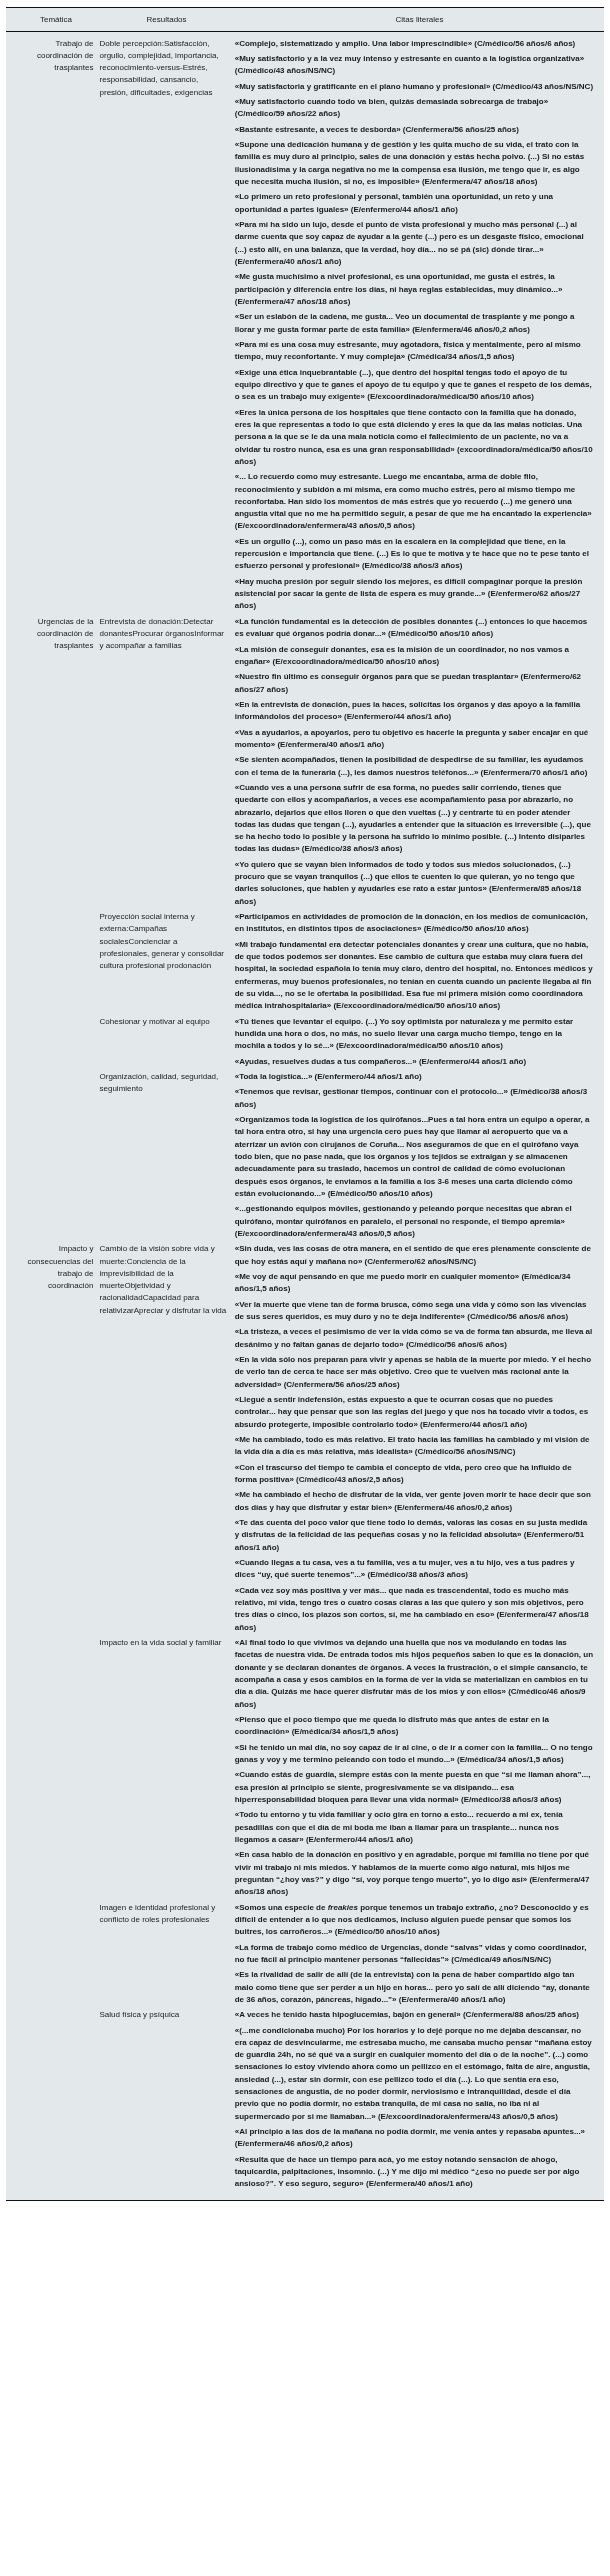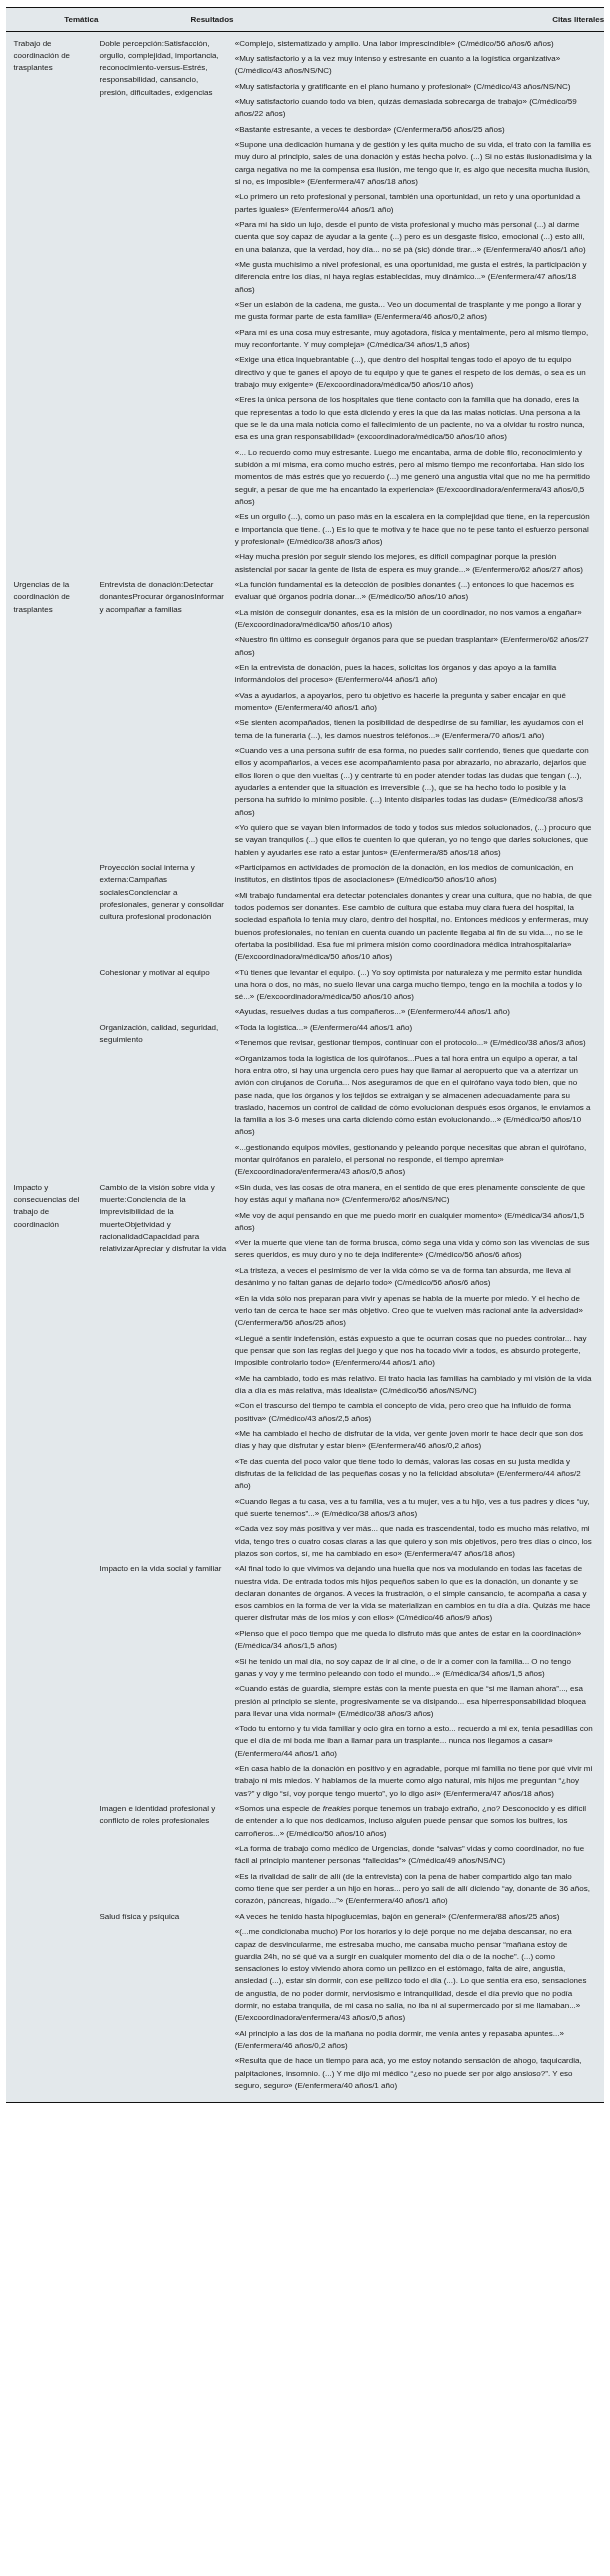--- a/index.html
+++ b/index.html
@@ -2,28 +2,28 @@
 <html style="font-size:9.8px"><head>
 <meta charset="utf-8">
 <style>
   html, body { margin: 0; padding: 0; background: #ffffff; }
   body { width: 610px; font-family: "Liberation Sans", sans-serif; color: #1a1a1a; }
   .table-wrap { position: relative; margin: 7.4px 6.2px 0 6.2px; width: 598px; background: #e3e8eb; border-top: 0.9px solid #111; border-bottom: 1.2px solid #111; }
   table { width: 100%; border-collapse: collapse; table-layout: fixed; font-size: 8px; line-height: 12.3px; }
   col.c1 { width: 92px; }
   col.c2 { width: 135px; }
   col.c3 { width: 370px; }
-  thead th { text-align: right; font-weight: bold; padding: 5.5px 0 4.9px 7.4px; border-bottom: 1.8px solid #111; vertical-align: top; }
+  thead th { text-align: center; font-weight: normal; padding: 5.5px 0 4.9px 7.4px; border-bottom: 1.8px solid #111; vertical-align: top; }
   thead th.citas { padding-left: 1.2px; }
   tbody td { vertical-align: top; padding: 0 0 0 7.4px; }
-  tbody td.tem { padding-left: 7.4px; padding-right: 4.9px; }
+  tbody td.tem { padding-left: 7.4px; padding-right: 4.9px; text-align: right; }
   tbody td.res { padding-left: 1.2px; padding-right: 6.2px; }
   tbody td.cit { padding-left: 1.2px; padding-right: 11px; }
   tbody tr.first td { padding-top: 5.5px; }
-  .quote { margin: 0 0 3.1px 0; }
+  .quote { margin: 0 0 3.1px 0; font-weight: bold; }
   .quote em { font-style: italic; }
   .last-row td { padding-bottom: 6.2px; }
 </style>
 </head>
 <body>
 
 <div class="table-wrap">
   <table>
     <colgroup>
         <col class="c1">
@@ -112,21 +112,21 @@
         <td class="cit">
           <div class="quote">«Sin duda, ves las cosas de otra manera, en el sentido de que eres plenamente consciente de que hoy estás aquí y mañana no» (C/enfermero/62 años/NS/NC)</div>
           <div class="quote">«Me voy de aquí pensando en que me puedo morir en cualquier momento» (E/médica/34 años/1,5 años)</div>
           <div class="quote">«Ver la muerte que viene tan de forma brusca, cómo sega una vida y cómo son las vivencias de sus seres queridos, es muy duro y no te deja indiferente» (C/médico/56 años/6 años)</div>
           <div class="quote">«La tristeza, a veces el pesimismo de ver la vida cómo se va de forma tan absurda, me lleva al desánimo y no faltan ganas de dejarlo todo» (C/médico/56 años/6 años)</div>
           <div class="quote">«En la vida sólo nos preparan para vivir y apenas se habla de la muerte por miedo. Y el hecho de verlo tan de cerca te hace ser más objetivo. Creo que te vuelven más racional ante la adversidad» (C/enfermera/56 años/25 años)</div>
           <div class="quote">«Llegué a sentir indefensión, estás expuesto a que te ocurran cosas que no puedes controlar... hay que pensar que son las reglas del juego y que nos ha tocado vivir a todos, es absurdo protegerte, imposible controlarlo todo» (E/enfermero/44 años/1 año)</div>
           <div class="quote">«Me ha cambiado, todo es más relativo. El trato hacia las familias ha cambiado y mi visión de la vida día a día es más relativa, más idealista» (C/médico/56 años/NS/NC)</div>
           <div class="quote">«Con el trascurso del tiempo te cambia el concepto de vida, pero creo que ha influido de forma positiva» (C/médico/43 años/2,5 años)</div>
           <div class="quote">«Me ha cambiado el hecho de disfrutar de la vida, ver gente joven morir te hace decir que son dos días y hay que disfrutar y estar bien» (E/enfermera/46 años/0,2 años)</div>
-          <div class="quote">«Te das cuenta del poco valor que tiene todo lo demás, valoras las cosas en su justa medida y disfrutas de la felicidad de las pequeñas cosas y no la felicidad absoluta» (E/enfermero/44 años/2 año)</div>
+          <div class="quote">«Te das cuenta del poco valor que tiene todo lo demás, valoras las cosas en su justa medida y disfrutas de la felicidad de las pequeñas cosas y no la felicidad absoluta» (E/enfermero/51 años/1 año)</div>
           <div class="quote">«Cuando llegas a tu casa, ves a tu familia, ves a tu mujer, ves a tu hijo, ves a tus padres y dices “uy, qué suerte tenemos”...» (E/médico/38 años/3 años)</div>
           <div class="quote">«Cada vez soy más positiva y ver más... que nada es trascendental, todo es mucho más relativo, mi vida, tengo tres o cuatro cosas claras a las que quiero y son mis objetivos, pero tres días o cinco, los plazos son cortos, sí, me ha cambiado en eso» (E/enfermera/47 años/18 años)</div>
         </td>
       </tr>
 
       <tr>
         <td class="tem"></td>
         <td class="res">Impacto en la vida social y familiar</td>
         <td class="cit">
           <div class="quote">«Al final todo lo que vivimos va dejando una huella que nos va modulando en todas las facetas de nuestra vida. De entrada todos mis hijos pequeños saben lo que es la donación, un donante y se declaran donantes de órganos. A veces la frustración, o el simple cansancio, te acompaña a casa y esos cambios en la forma de ver la vida se materializan en cambios en tu día a día. Quizás me hace querer disfrutar más de los míos y con ellos» (C/médico/46 años/9 años)</div>

